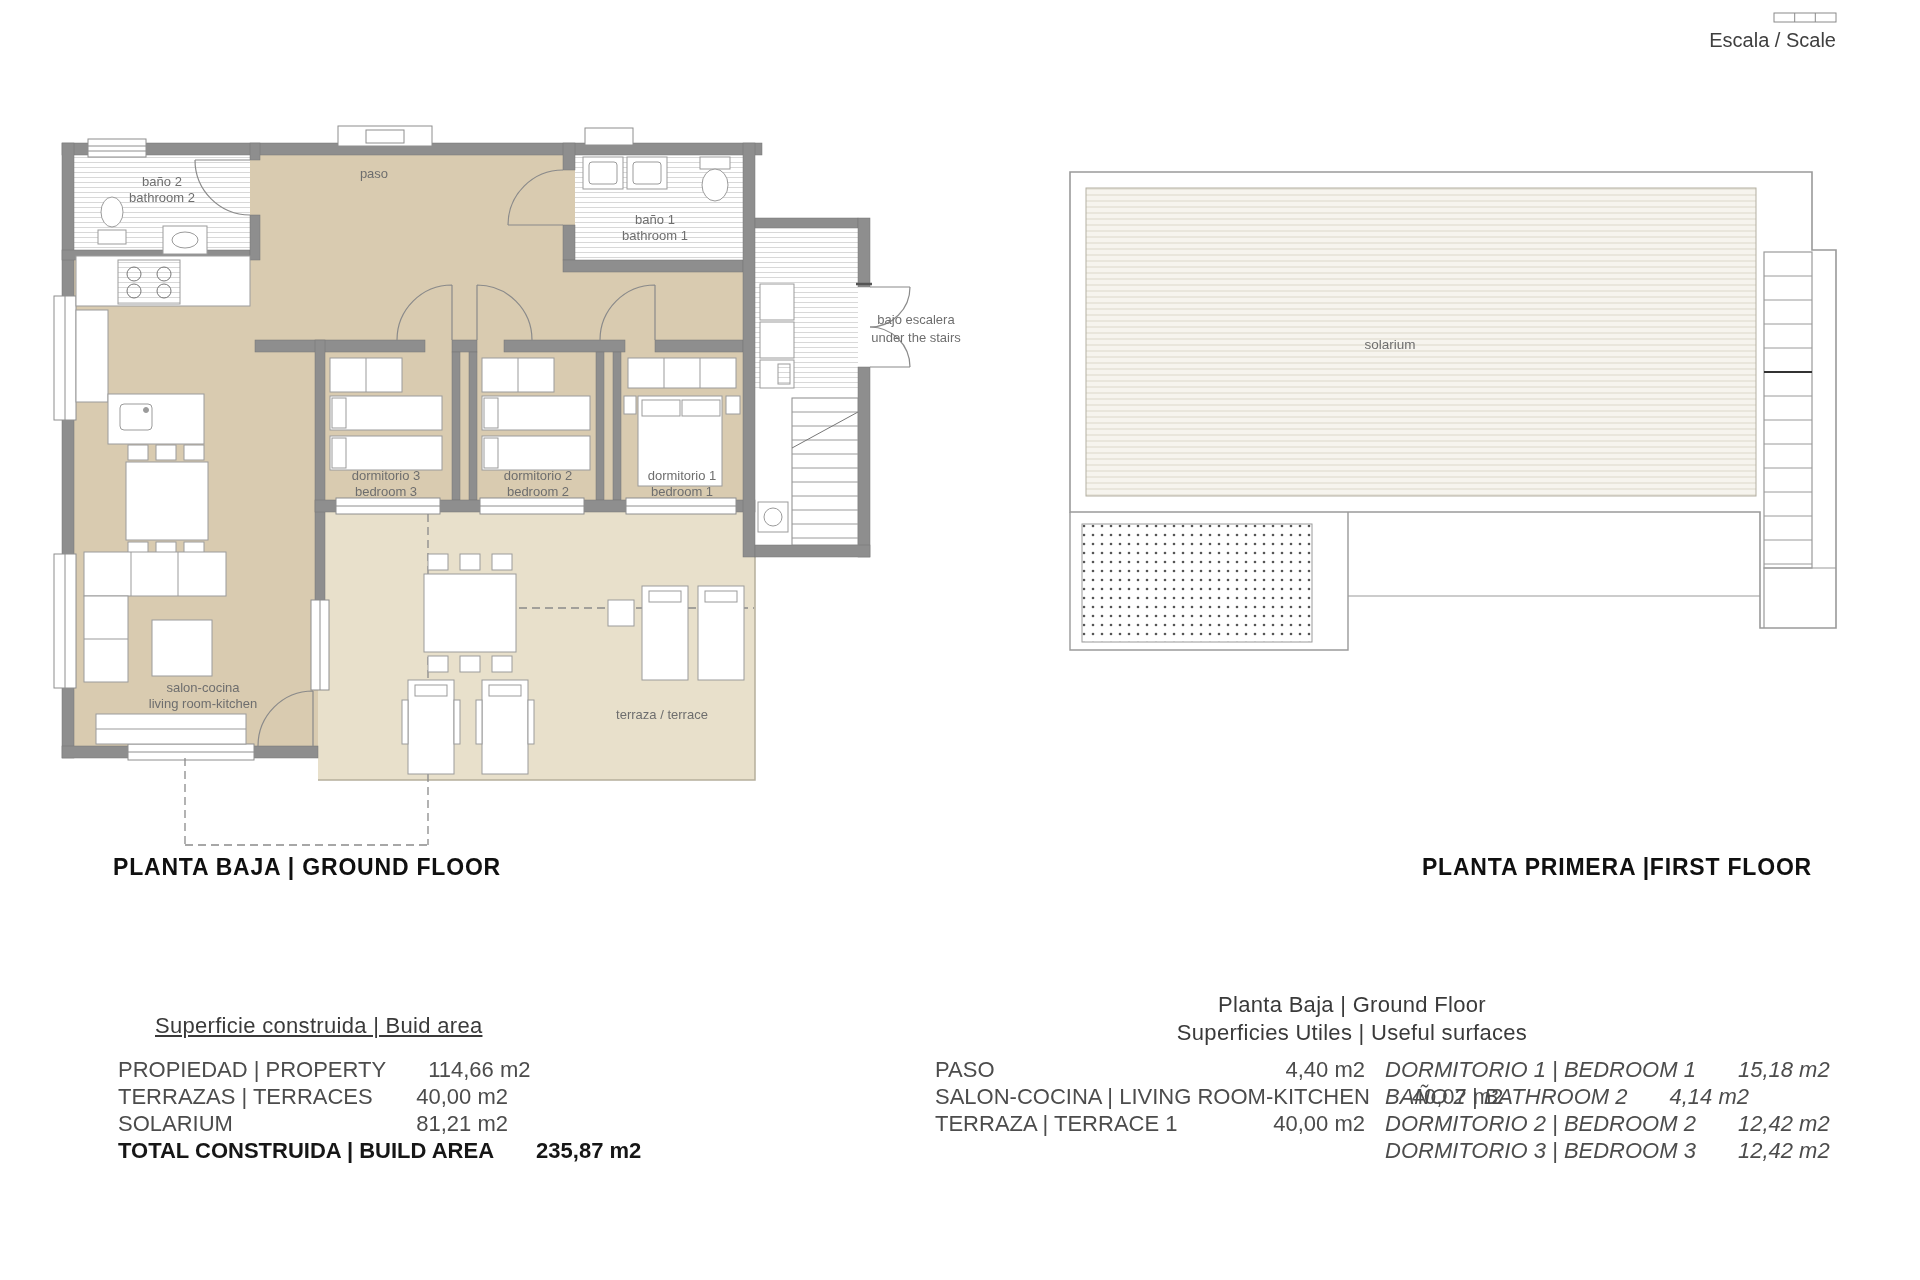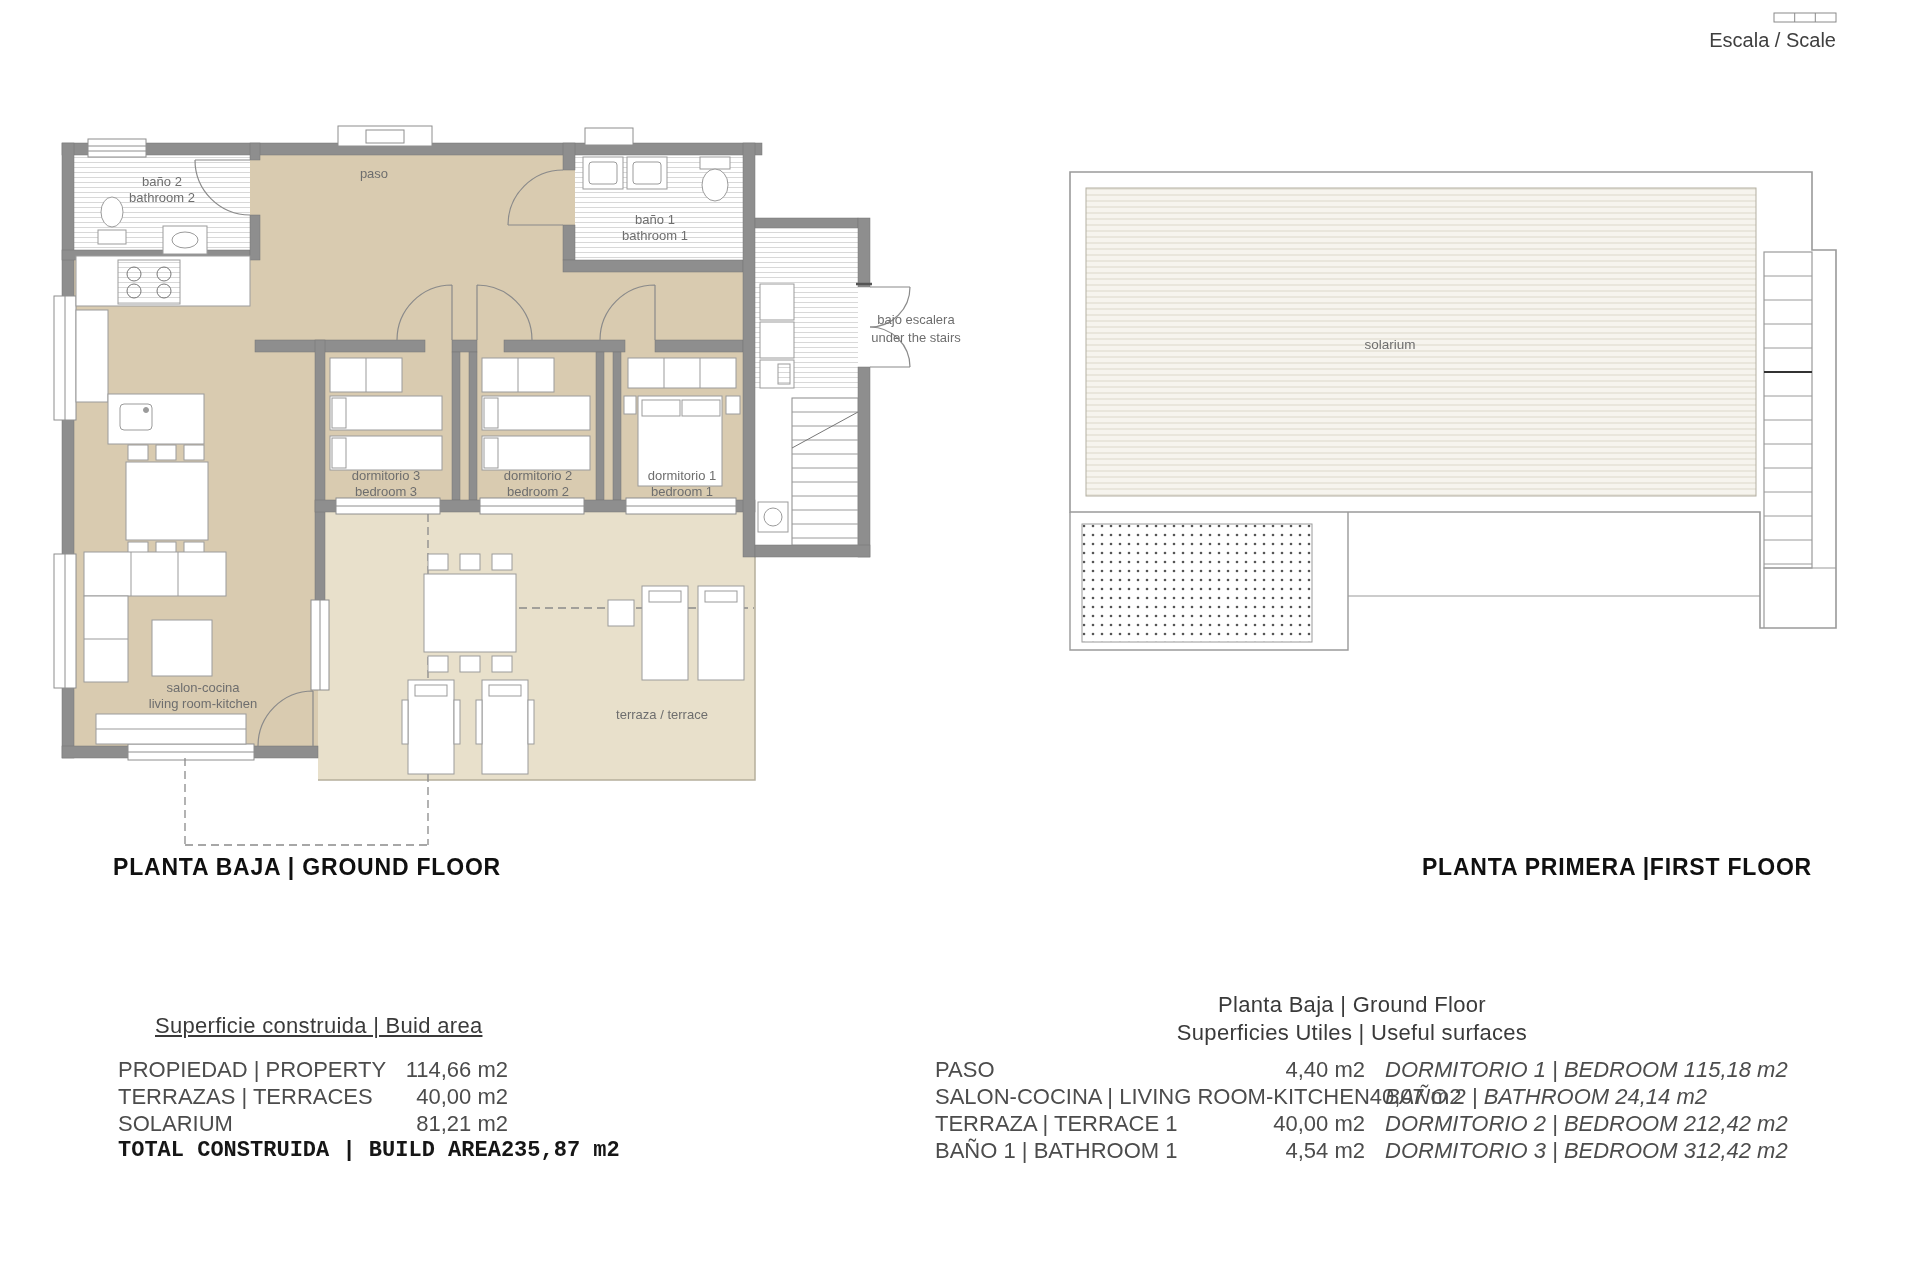--- a/index.html
+++ b/index.html
@@ -12,22 +12,22 @@
   #gf-title{left:113px;}
   #ff-title{right:108px;}
   .tbl-header{position:absolute;font-size:22px;color:#3a3a3a;letter-spacing:0.3px;white-space:nowrap;}
   #build-header{left:155px;top:1013px;text-decoration:underline;}
   #useful-header{left:1052px;top:991px;width:600px;text-align:center;line-height:28px;}
   .tbl{position:absolute;font-size:22px;color:#4c4c4c;}
   #build-rows{left:118px;top:1056px;width:390px;}
   #useful-left{left:935px;top:1056px;width:430px;}
   #useful-right{left:1385px;top:1056px;width:320px;font-style:italic;}
   .trow{display:flex;justify-content:space-between;line-height:27px;white-space:nowrap;}
-  .trow.bold{font-weight:bold;color:#161616;font-family:Liberation Mono, monospace;}
-  .tvalue{text-align:center;}
+  .trow.bold{font-weight:bold;color:#161616;}
+  .tvalue{text-align:center;margin-left:42px;}
 </style>
 </head>
 <body>
 
 <svg class="abs" style="left:0;top:0" width="1920" height="900" viewBox="0 0 1920 900">
   <defs>
     <pattern id="hatch" width="8" height="5" patternUnits="userSpaceOnUse">
       <rect width="8" height="5" fill="#ffffff"></rect>
       <line x1="0" y1="2.5" x2="8" y2="2.5" stroke="#d8d8d8" stroke-width="1"></line>
     </pattern>
@@ -333,24 +333,20 @@
     <span class="tvalue">4,40 m2</span>
   </div>
   <div class="trow">
     <span class="tlabel">SALON-COCINA | LIVING ROOM-KITCHEN</span>
     <span class="tvalue">40,07 m2</span>
   </div>
   <div class="trow">
     <span class="tlabel">TERRAZA | TERRACE 1</span>
     <span class="tvalue">40,00 m2</span>
   </div>
-  <div class="trow">
-    <span class="tlabel">BAÑO 1 | BATHROOM 1</span>
-    <span class="tvalue">4,54 m2</span>
-  </div>
 </div>
 
 <div id="useful-right" class="tbl">
   <div class="trow">
     <span class="tlabel">DORMITORIO 1 | BEDROOM 1</span>
     <span class="tvalue">15,18 m2</span>
   </div>
   <div class="trow">
     <span class="tlabel">BAÑO 2 | BATHROOM 2</span>
     <span class="tvalue">4,14 m2</span>

